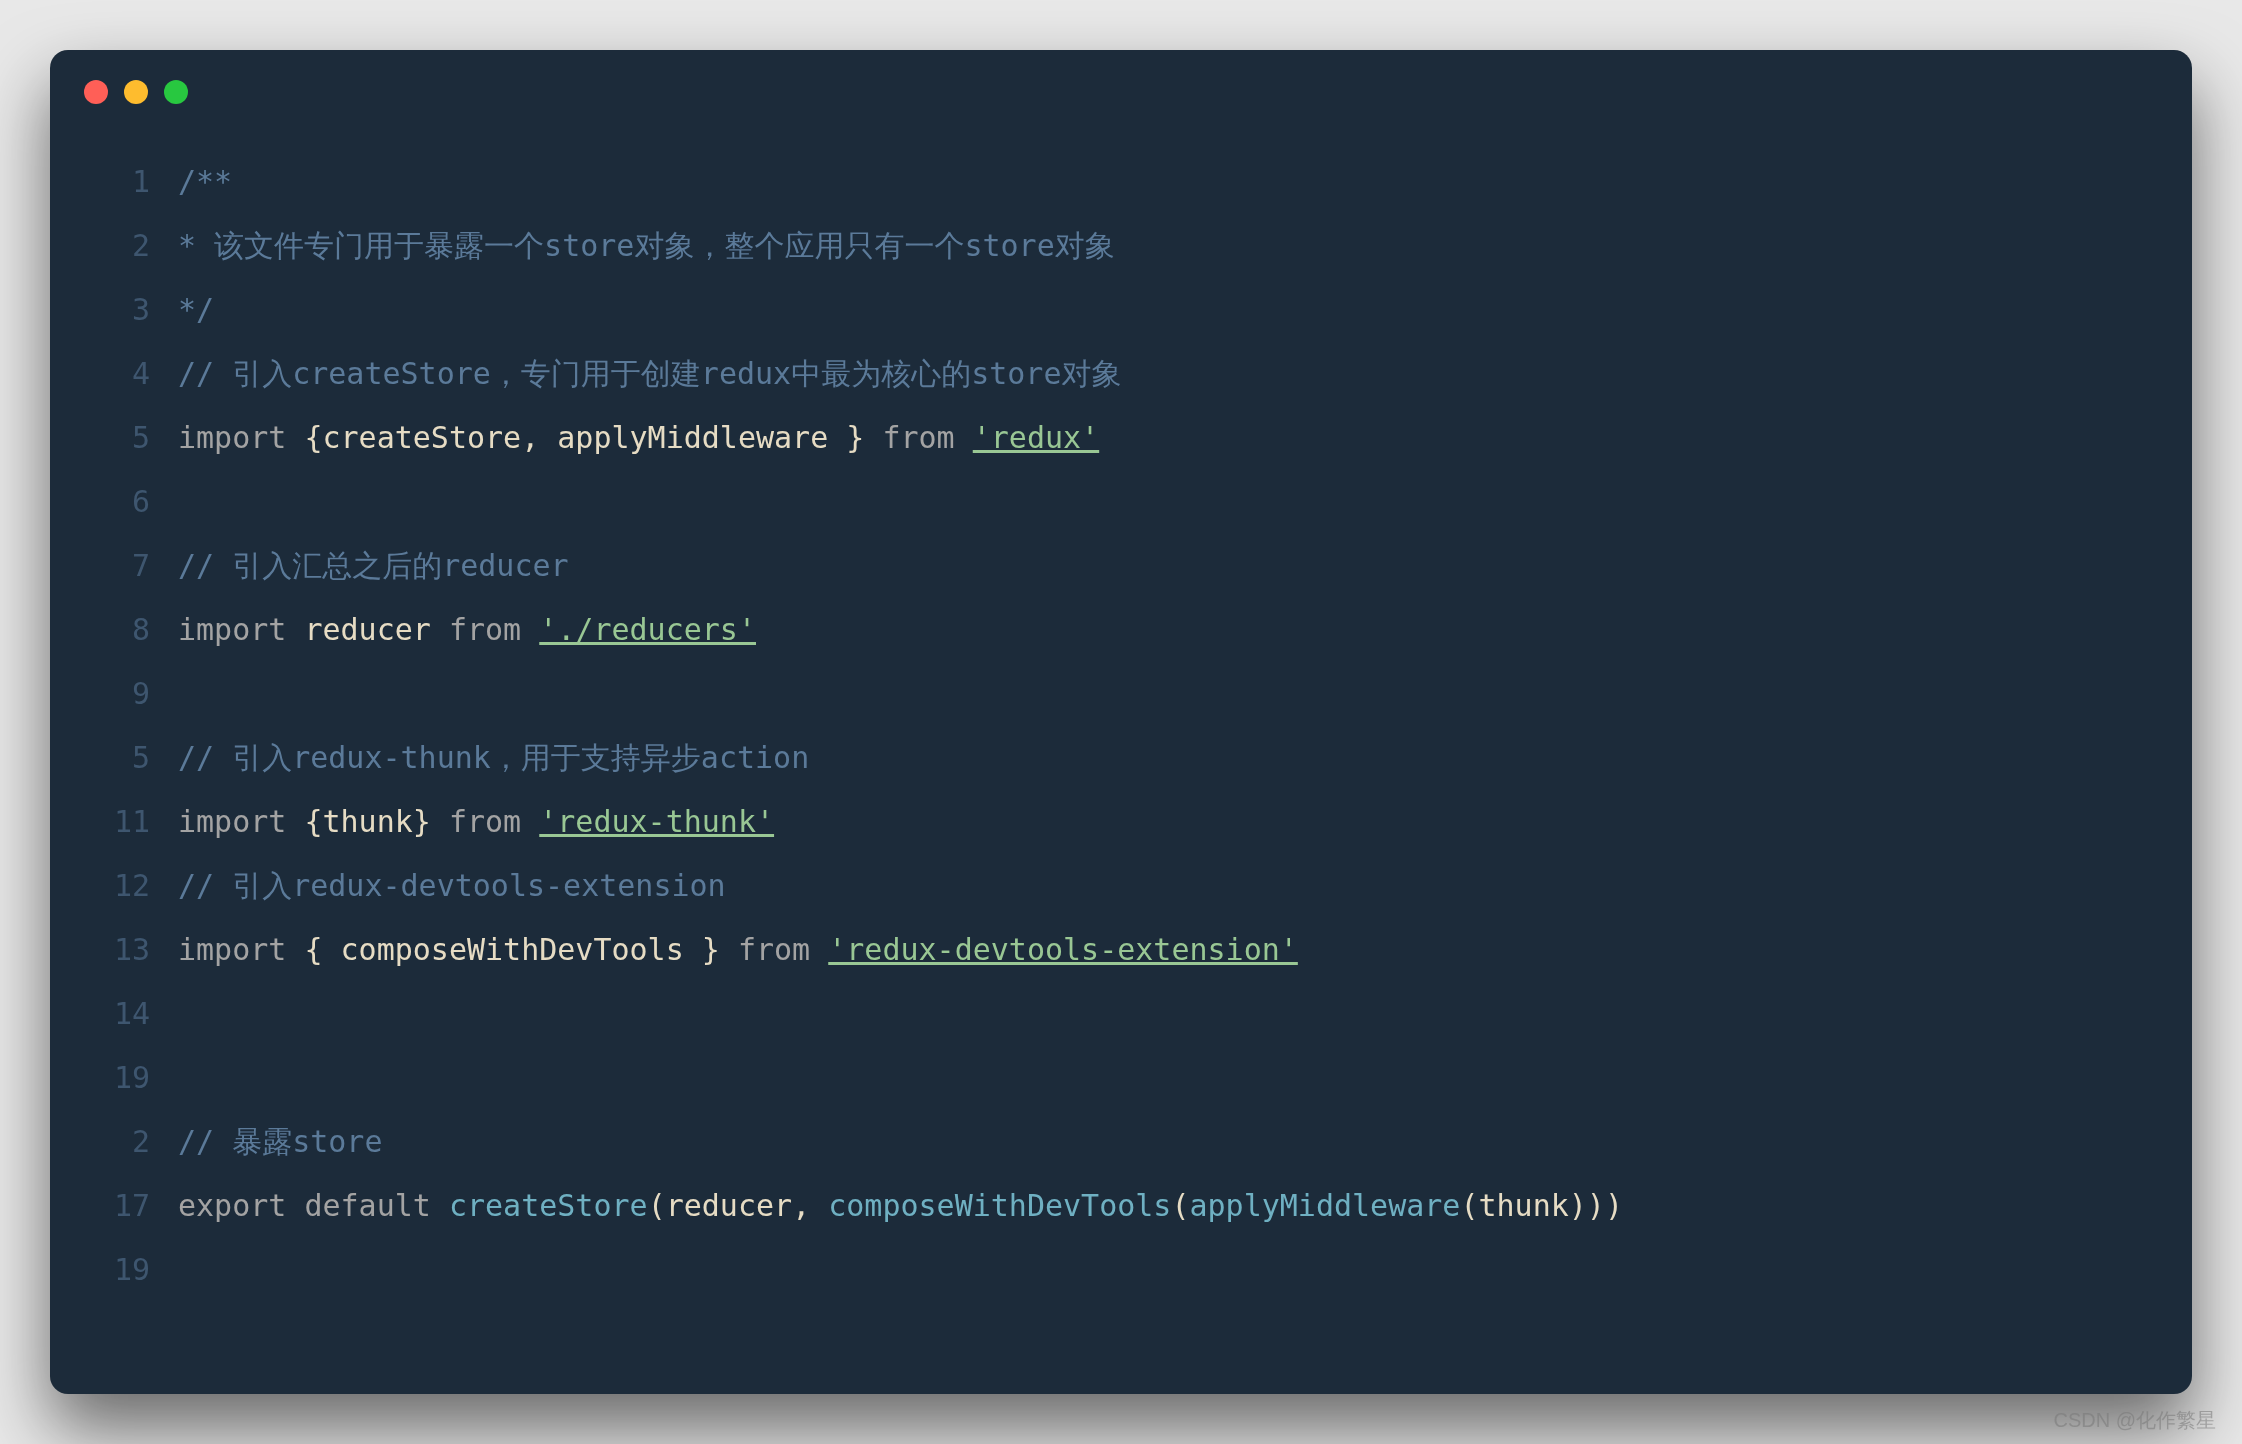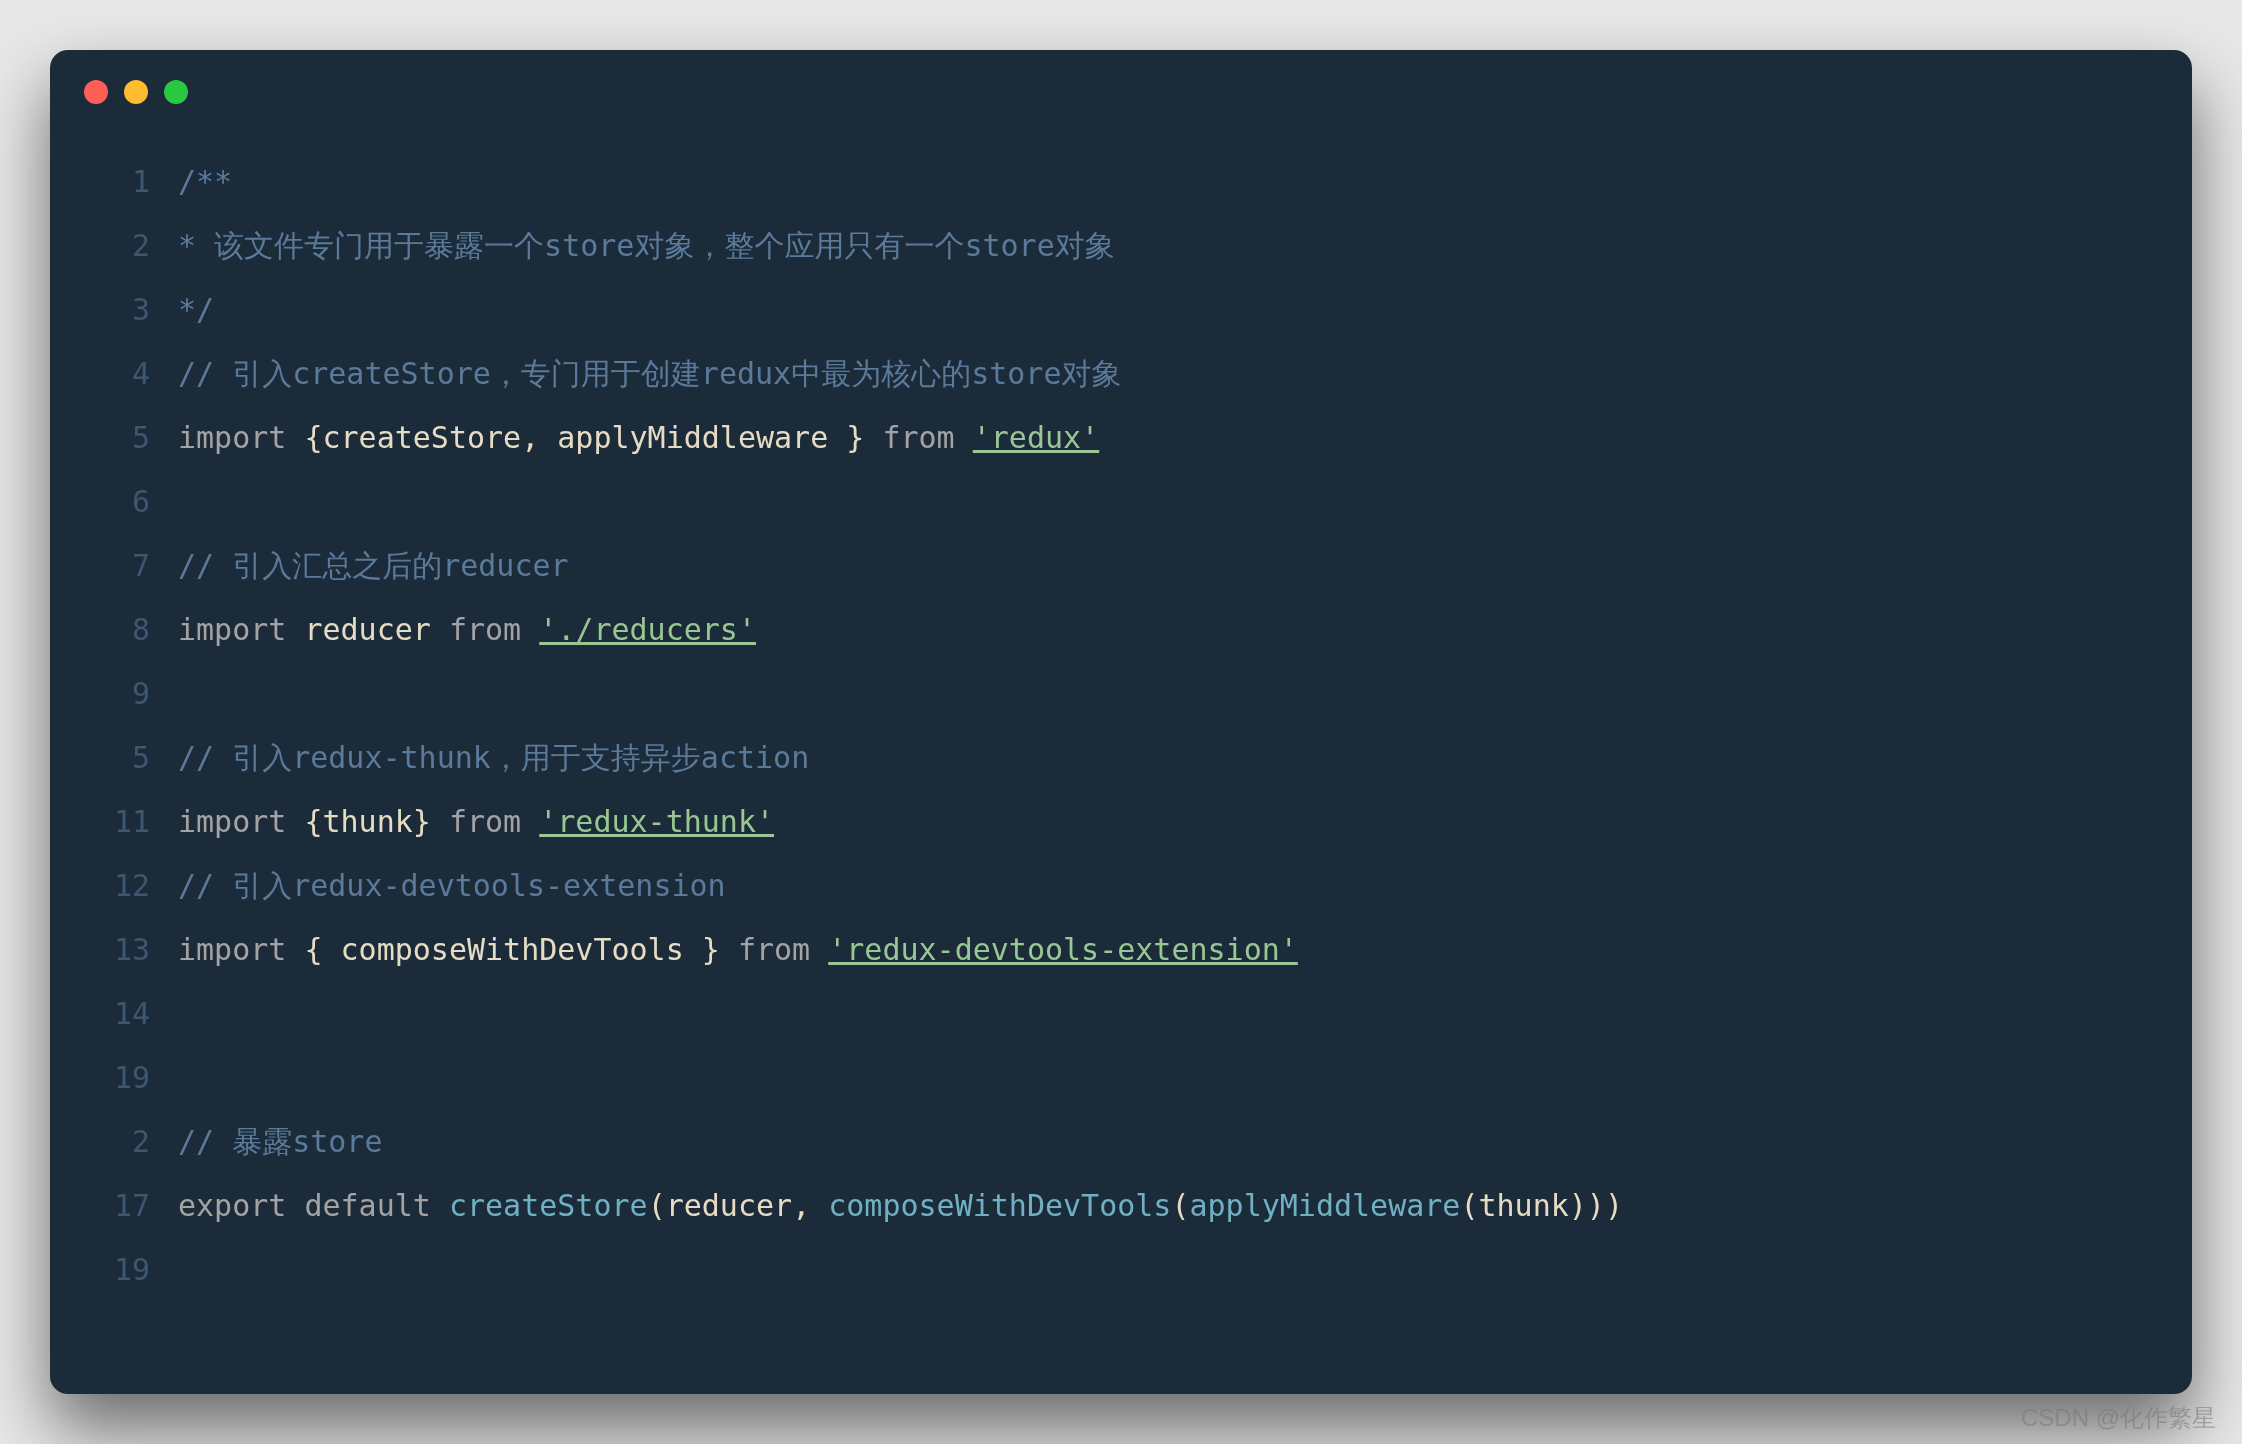--- a/index.html
+++ b/index.html
@@ -67,21 +67,21 @@
   .c-ident   { color:#e6dcc4; }
   .c-punc    { color:#e6dcc4; }
   .c-func    { color:#6fb0c2; }
   .c-string  { color:#99c794;text-decoration:underline; }
 
   .watermark {
     position: absolute;
     right: 26px;
     bottom: 10px;
     font-family: sans-serif;
-    font-size: 24px;
+    font-size: 20px;
     color: rgba(120,120,120,0.55);
     text-align: right;
   }
 </style>
 </head>
 <body>
 
 <div class="frame">
 
   <div class="traffic-lights">

